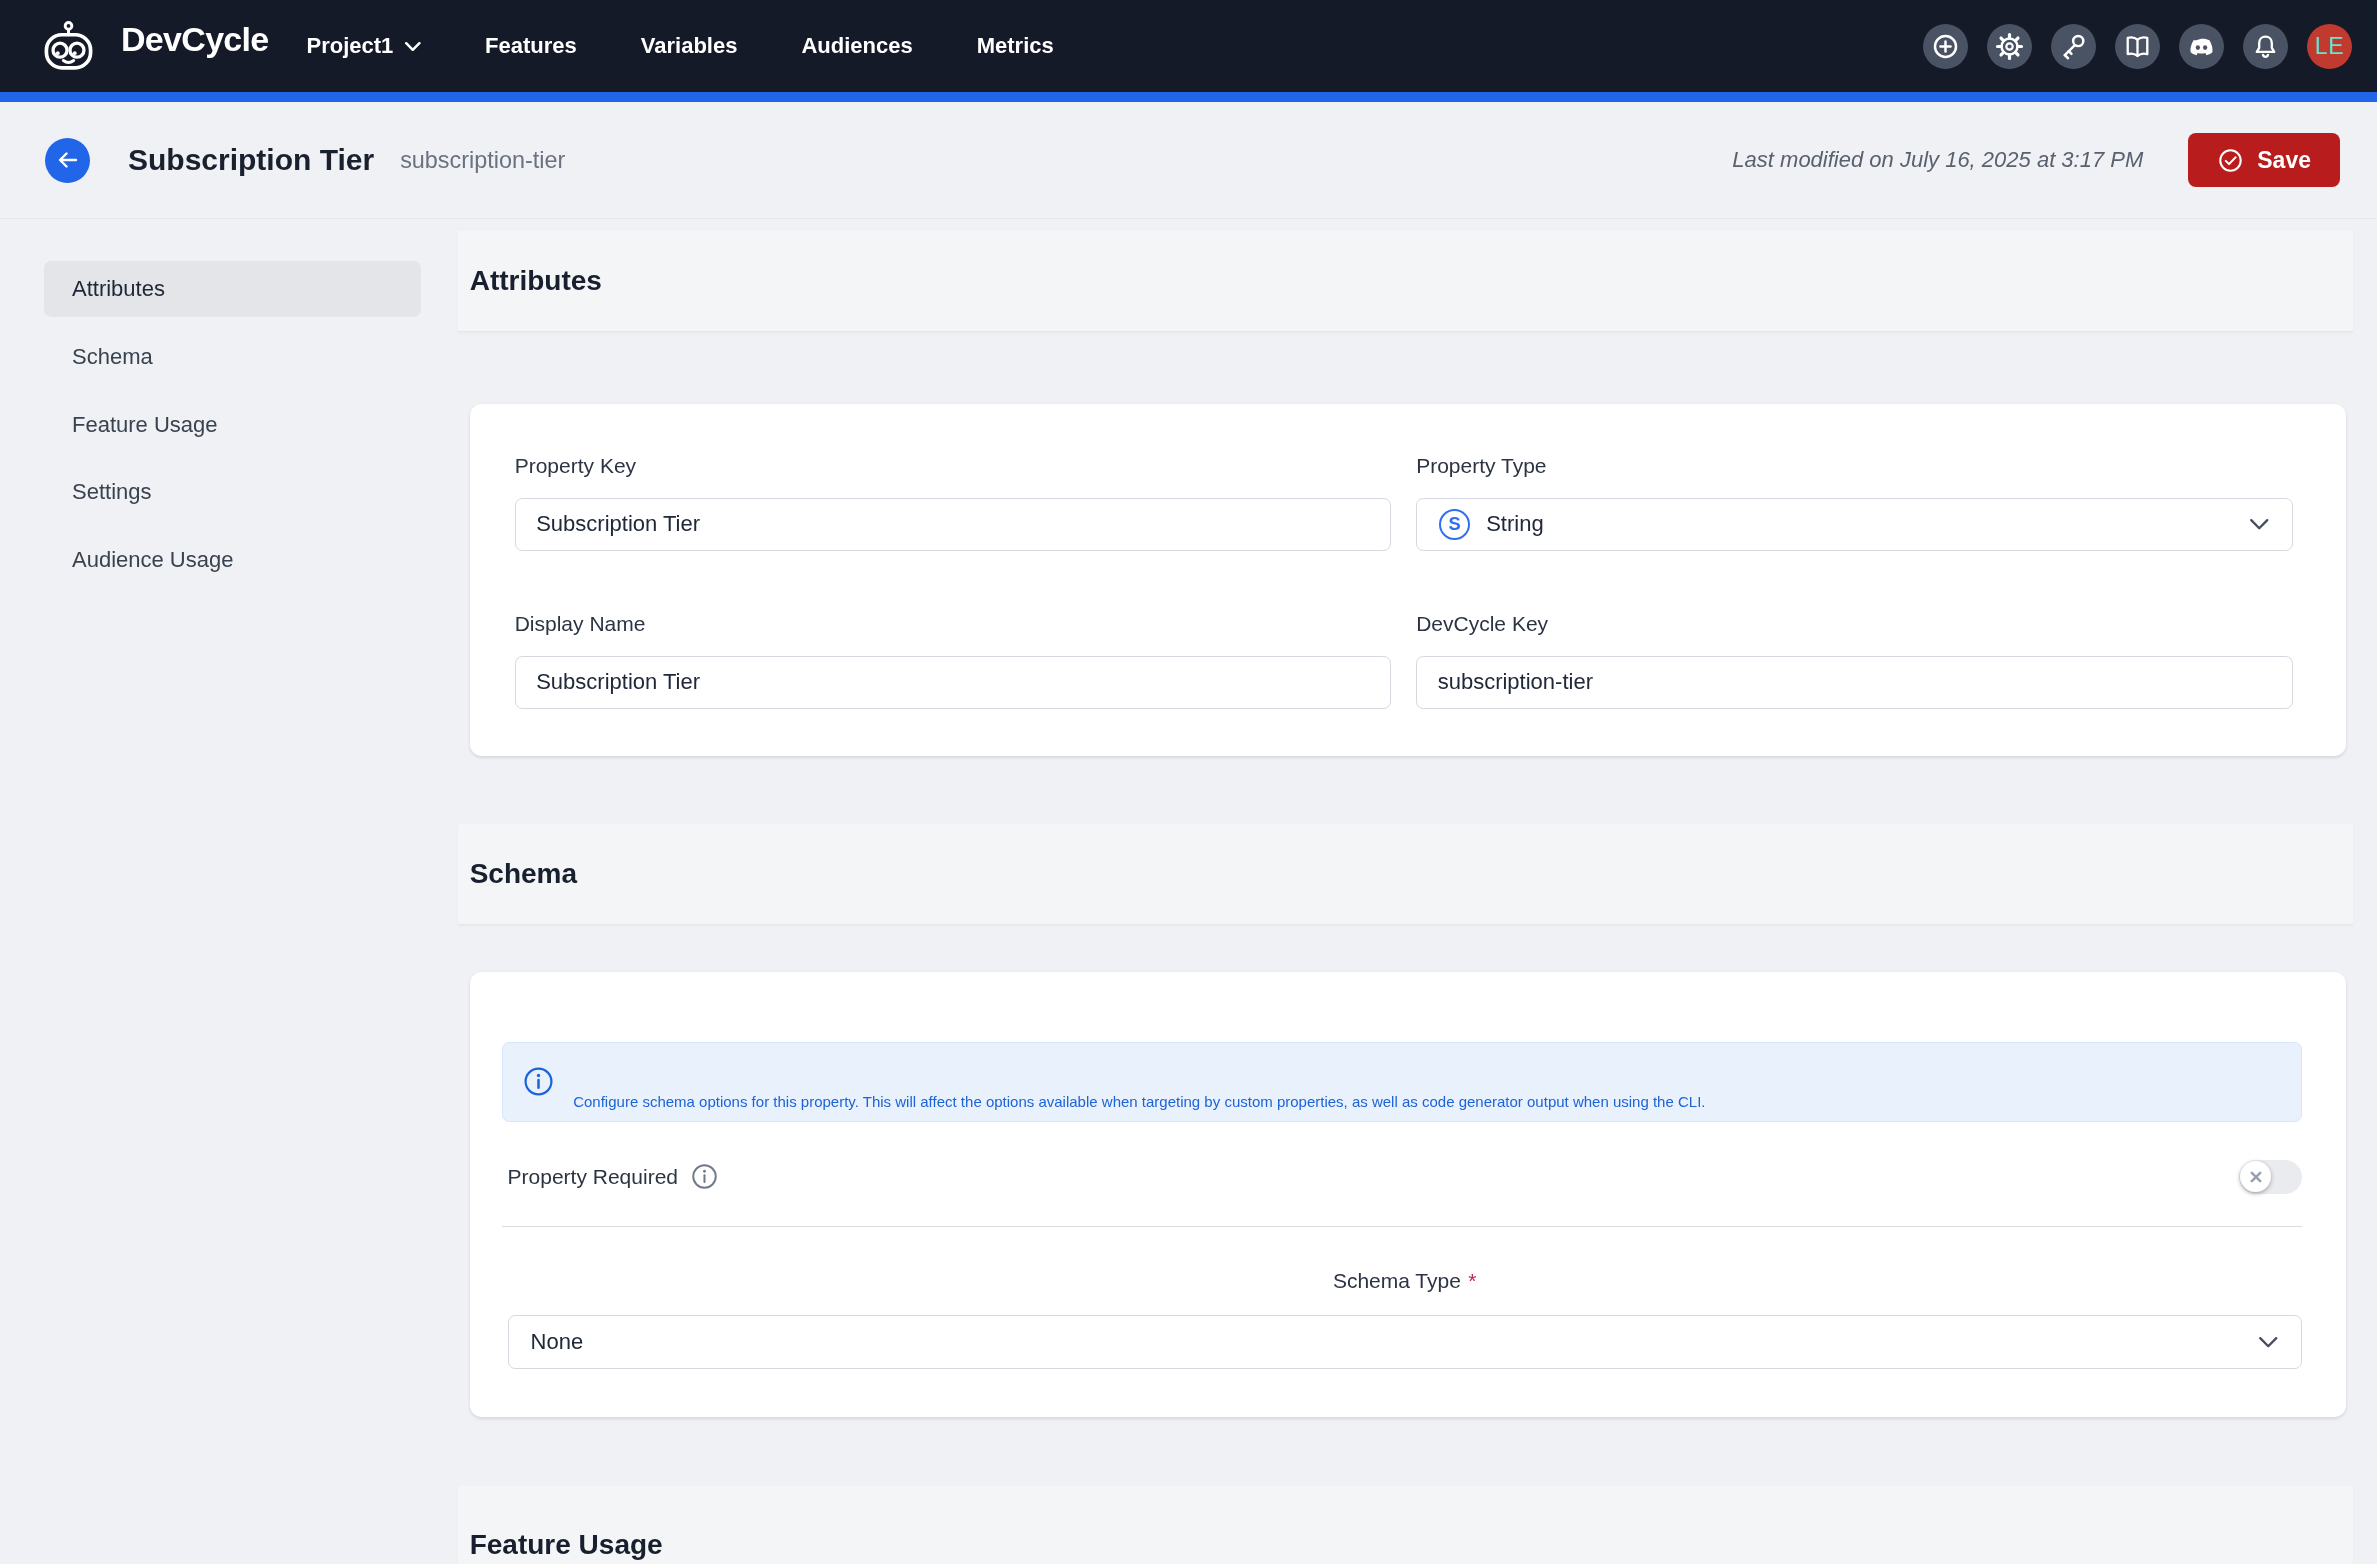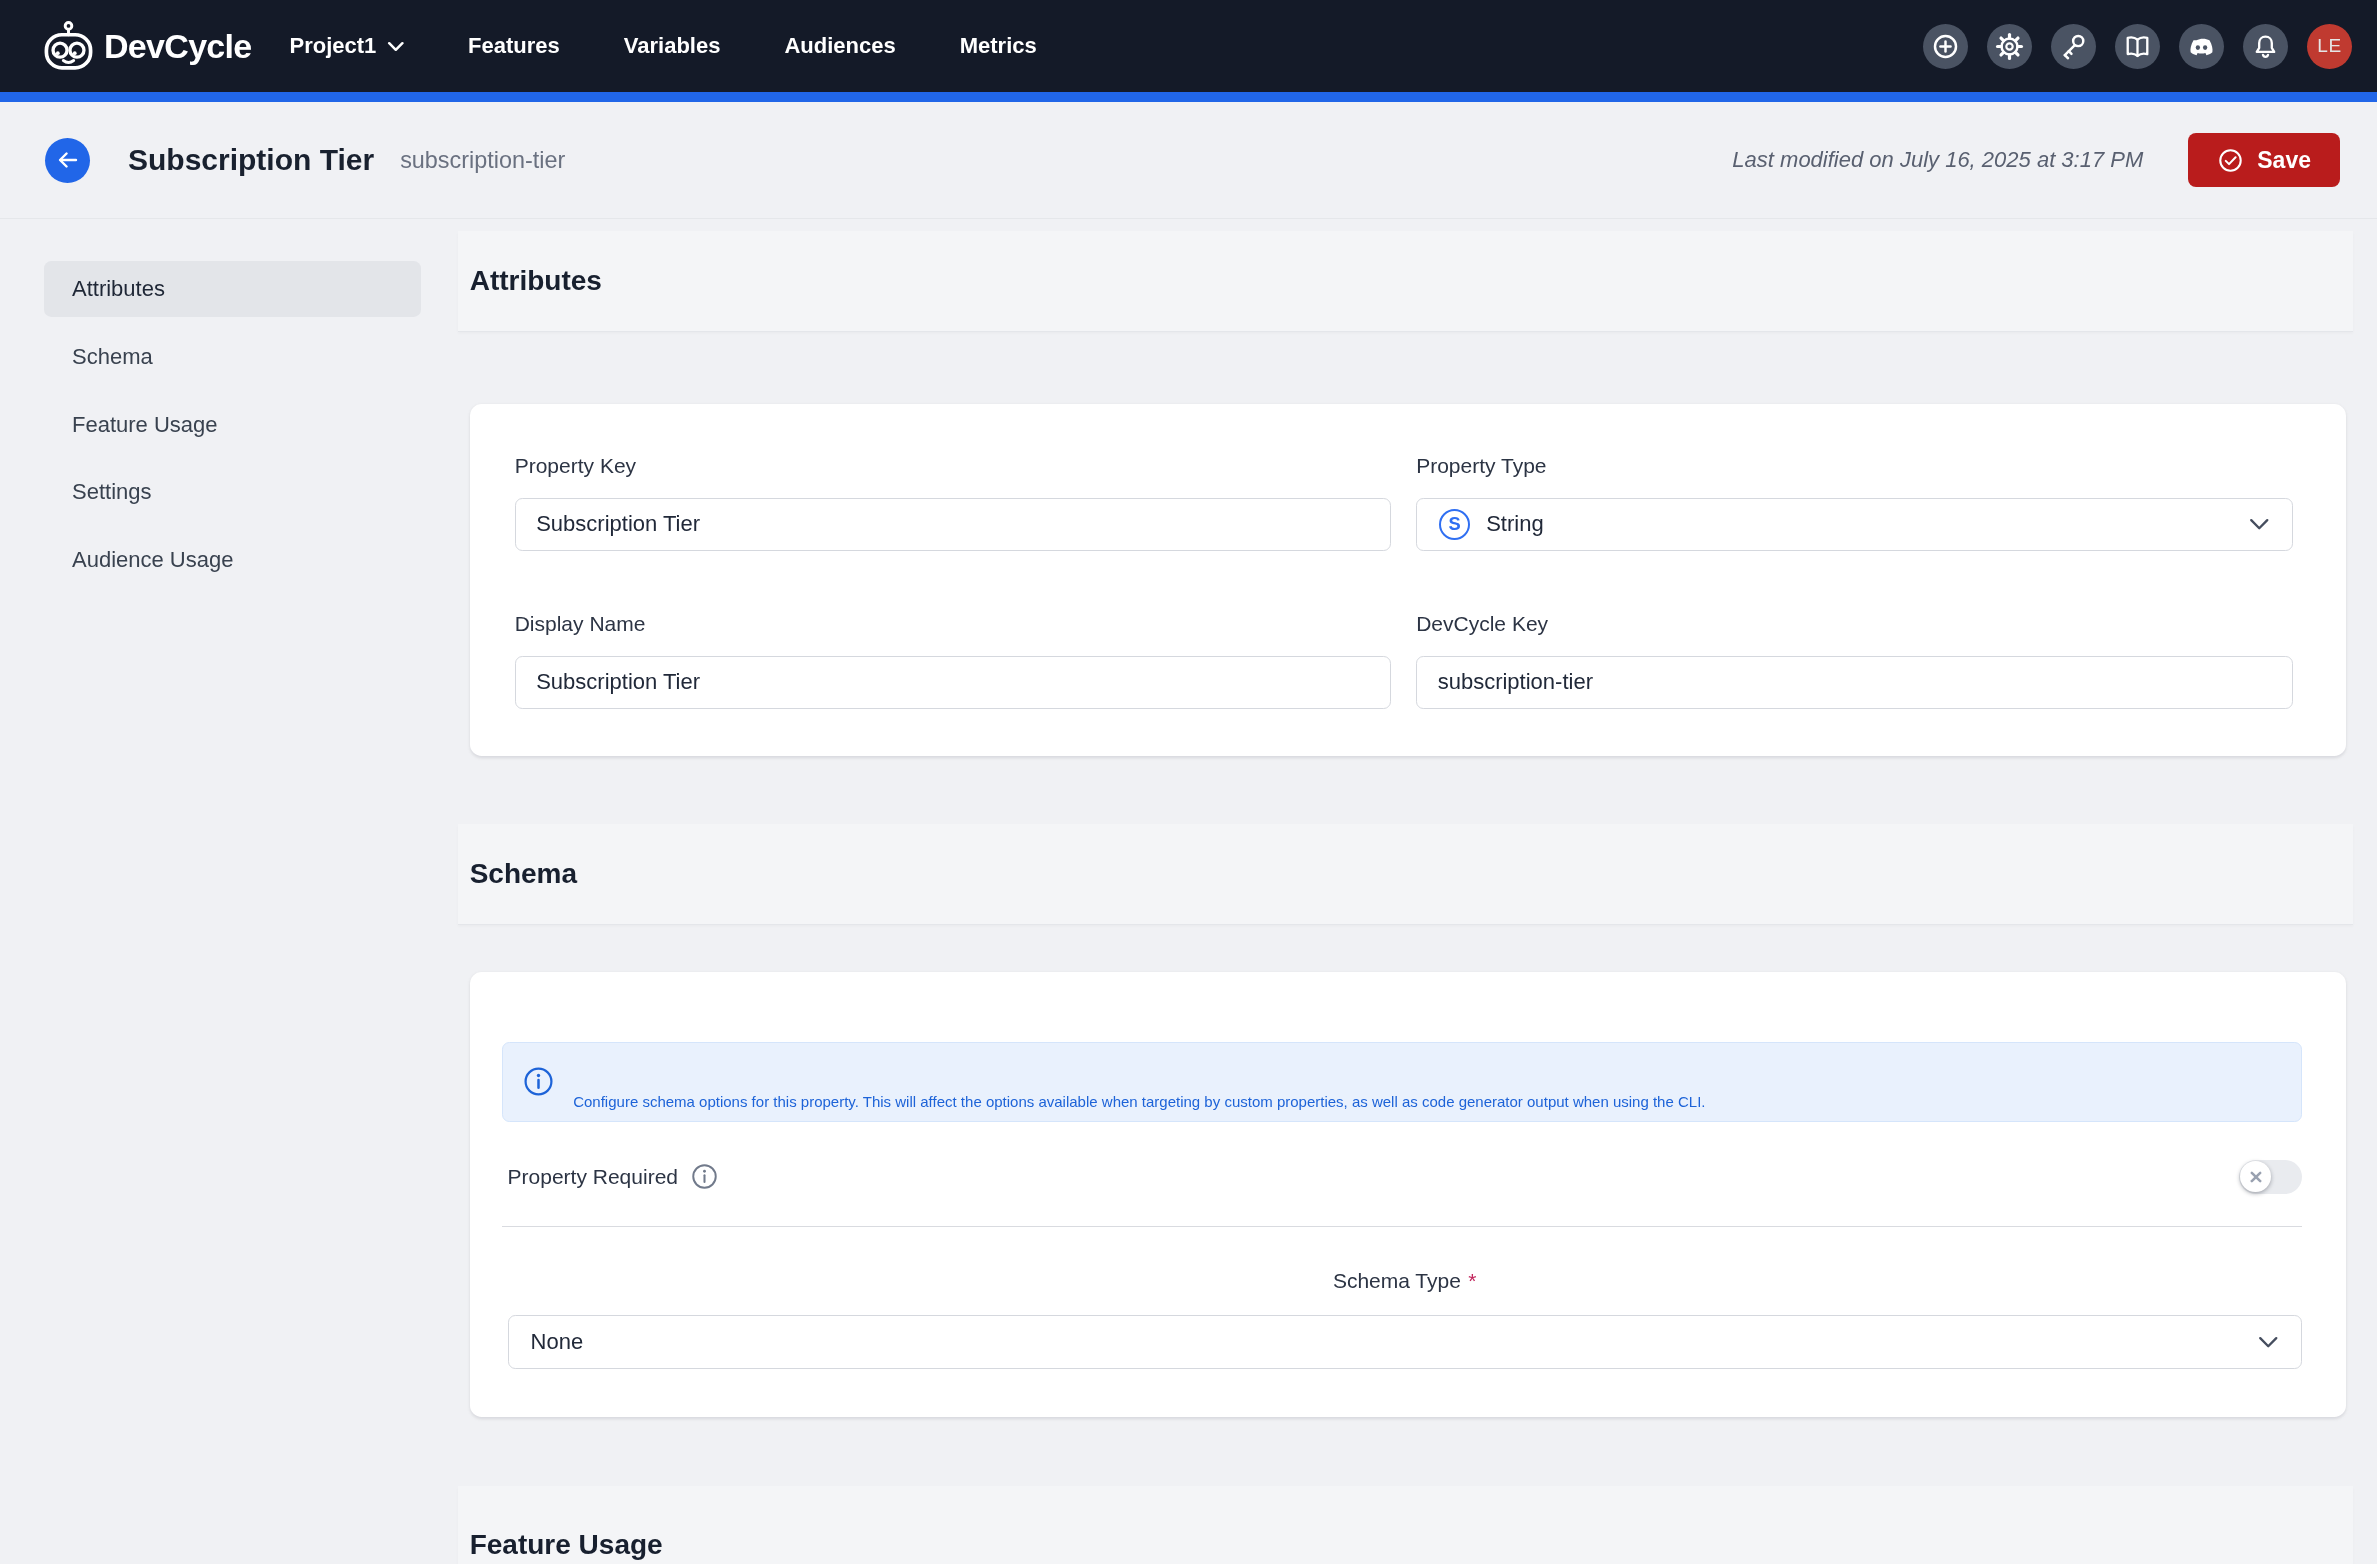--- a/index.html
+++ b/index.html
@@ -8,37 +8,37 @@
     font-family:"Liberation Sans","DejaVu Sans",sans-serif;
     background:#F0F1F4; color:#1E2635;
     -webkit-font-smoothing:antialiased;
   }
 
   
   .navbar {
     height:92px; background:#141A28;
     display:flex; align-items:center;
   }
-  .brand { display:flex; align-items:center; gap:9px; margin-left:42px; cursor:pointer; }
+  .brand { display:flex; gap:26px; margin-left:42px; cursor:pointer; }
   .brand-name { color:#FFFFFF; font-size:34px; font-weight:800; letter-spacing:-0.7px; }
   .nav-links { display:flex; align-items:center; margin-left:38px; }
   .nav-link {
     color:#FFFFFF; font-size:22px; font-weight:600;
     margin-right:64px; display:flex; align-items:center; gap:10.2px; cursor:pointer;
     white-space:nowrap;
   }
   .nav-right { margin-left:auto; margin-right:25px; display:flex; align-items:center; gap:19px; }
   .icon-circle {
     width:45px; height:45px; border-radius:50%; background:#4A5363;
     display:flex; align-items:center; justify-content:center; cursor:pointer; flex:none;
   }
   .avatar {
     width:45px; height:45px; border-radius:50%;
     display:flex; align-items:center; justify-content:center;
-    color:#e5e5e5; font-size:19px; font-weight:400; letter-spacing:0.7px; cursor:pointer;
+    color:#5eead4; font-size:23px; font-weight:400; letter-spacing:0.7px; cursor:pointer;
   }
   .accent-bar { height:10.2px; }
 
   
   .page-header {
     height:117px; display:flex; align-items:center;
     padding:0 37px 0 45px; background:#F0F1F4;
     border-bottom:1.5px solid #E5E7EA;
   }
   .back-btn {

